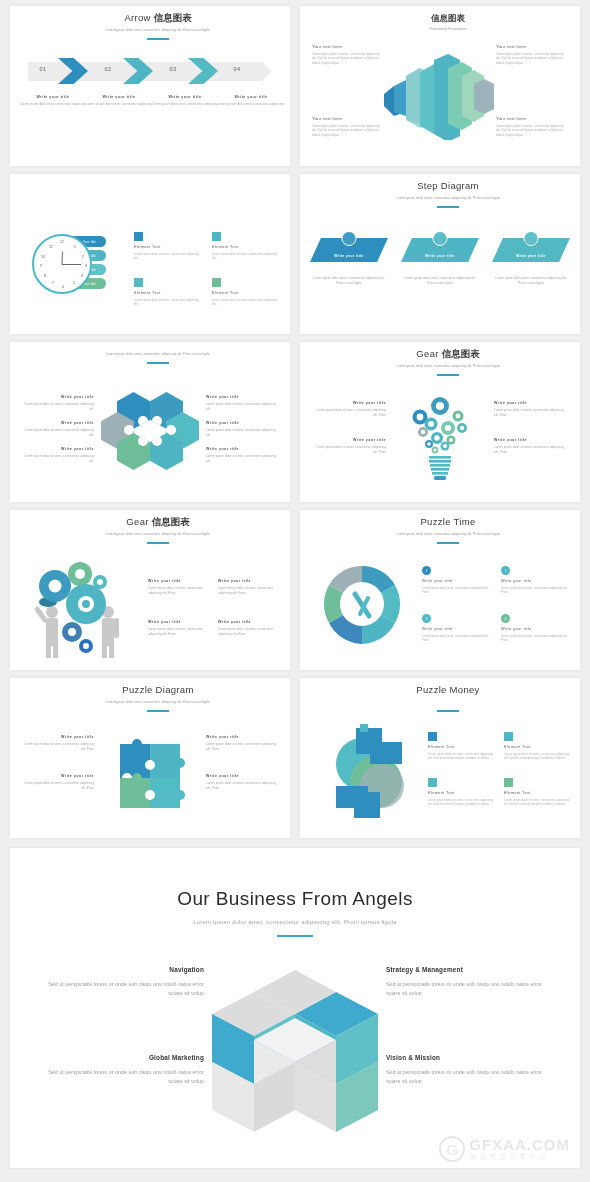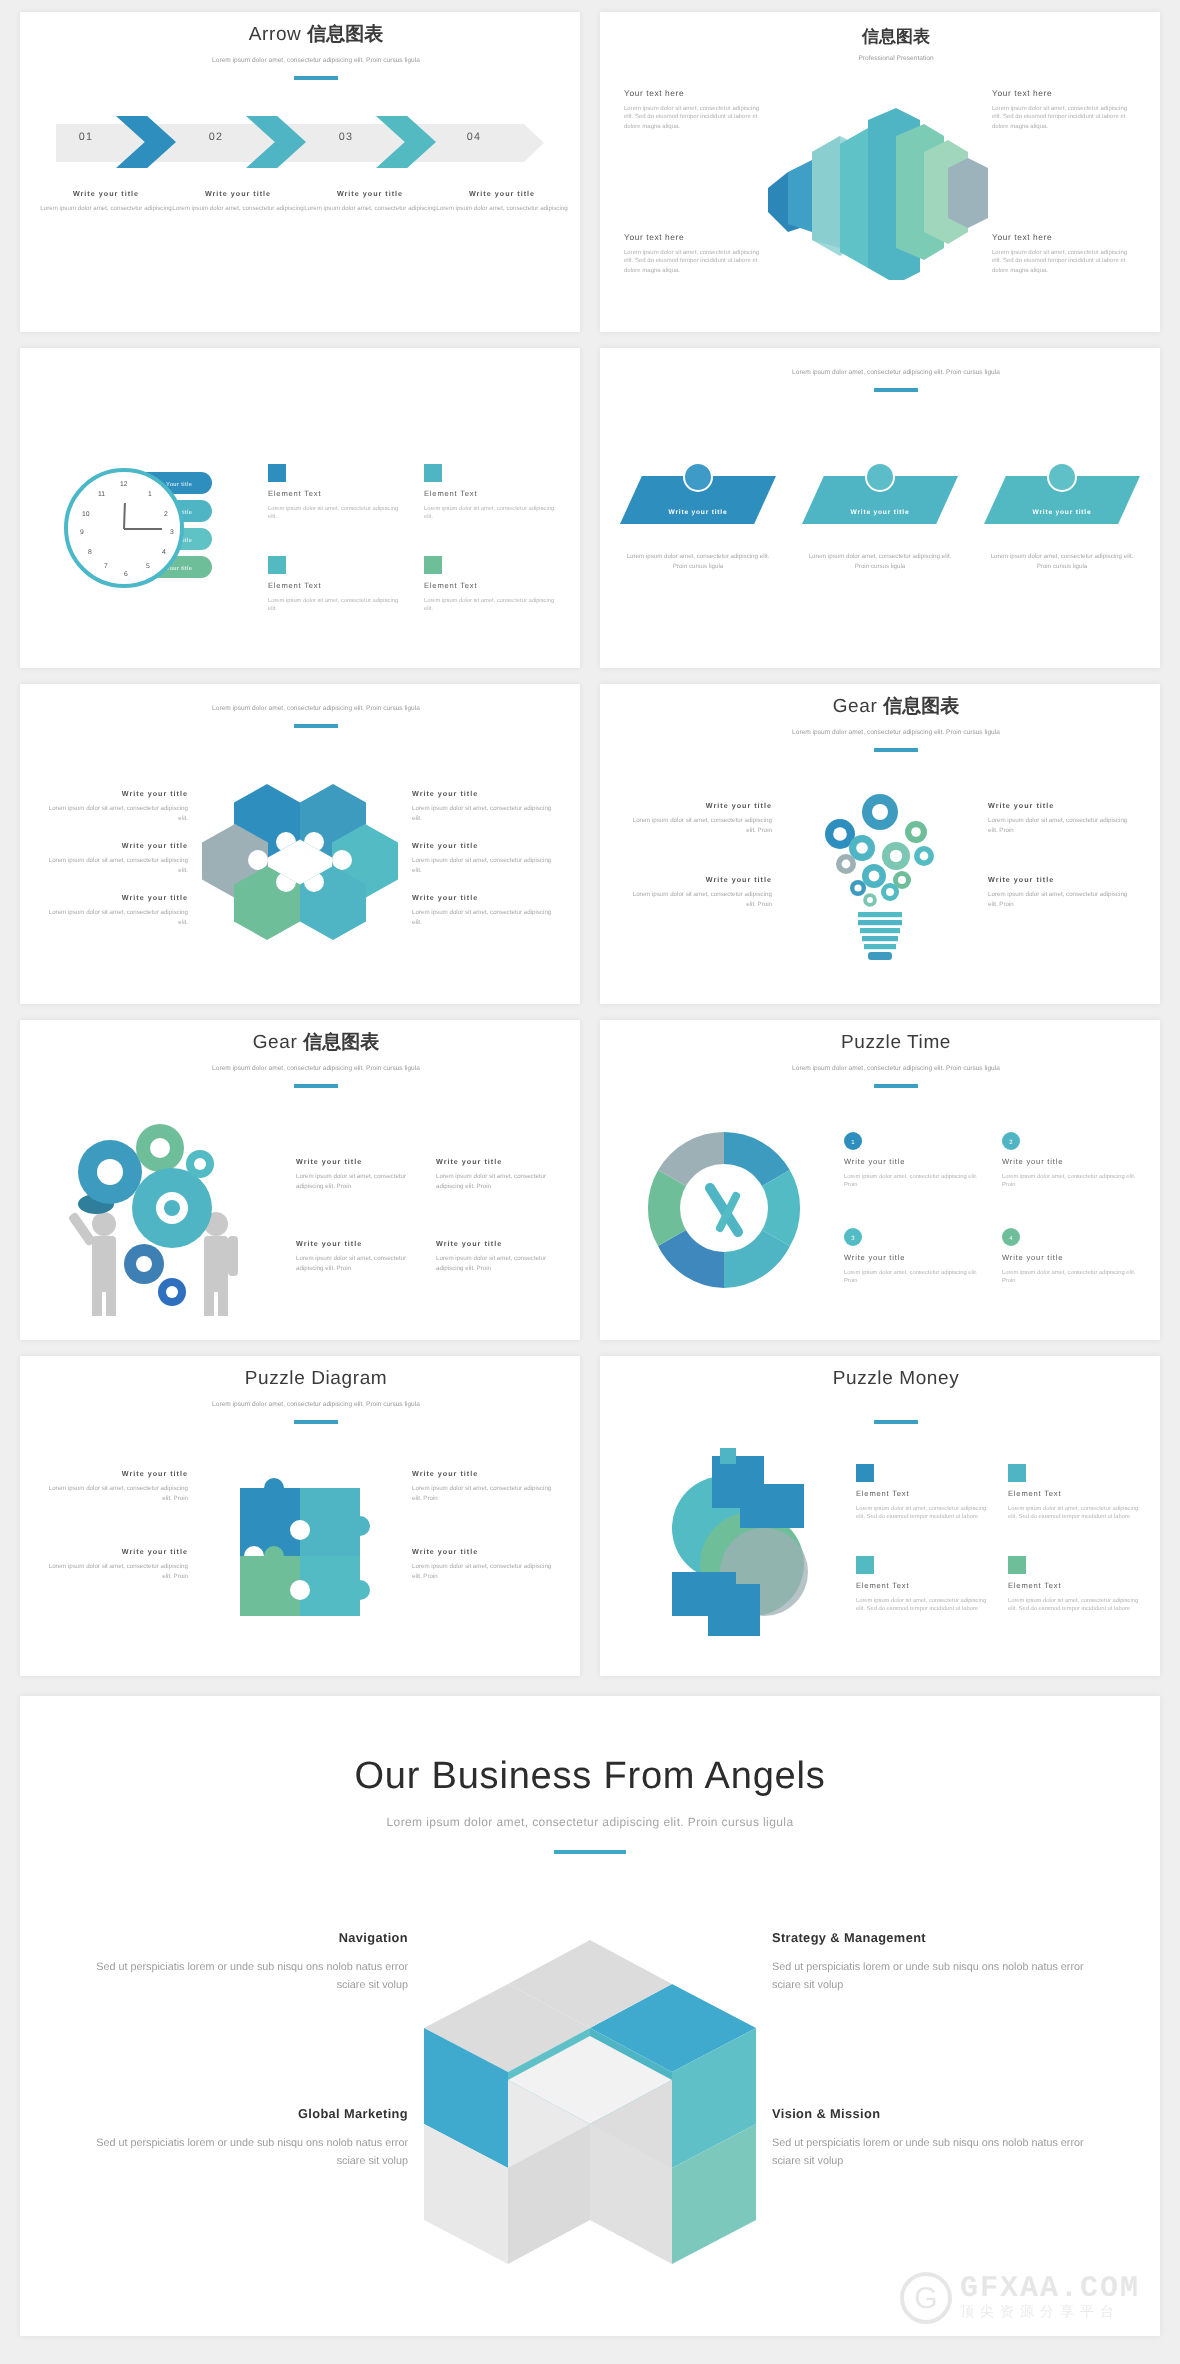--- a/index.html
+++ b/index.html
@@ -125,34 +125,34 @@
                     display:flex; align-items:center; justify-content:center; }
 
   
   .pm { position:absolute; left:26px; top:46px; width:86px; height:98px; }
   .s10-blocks { position:absolute; left:128px; top:54px; width:142px;
                display:grid; grid-template-columns:1fr 1fr; gap:18px 10px; }
 
   
   .big { width:570px; height:320px; background:#fff; margin-top:10px; position:relative;
          box-shadow:0 0 3px rgba(0,0,0,0.07); overflow:hidden; }
-  .big h1 { text-align:center; font-size:19px; font-weight:400; color:#2c2c2c; padding-top:30px; letter-spacing:.4px;}
+  .big h1 { text-align:center; font-size:19px; font-weight:400; color:#2c2c2c; padding-top:40px; letter-spacing:.4px;}
   .big .sub { text-align:center; font-size:6px; color:#a5a5a5; margin-top:9px; letter-spacing:.2px;}
   .big .rule { width:36px; height:2.4px; background:#3fa7c9; margin:10px auto 0; }
   .cube { position:absolute; left:50%; top:118px; transform:translateX(-50%); width:190px; height:176px; }
   .big .col { position:absolute; width:162px; }
   .big .col h3 { font-size:6.4px; font-weight:700; color:#333; letter-spacing:.2px; }
   .big .col p { font-size:5.4px; color:#9d9d9d; line-height:9px; margin-top:7px; }
   .big .colL { left:32px; text-align:right; }
   .big .colR { right:32px; text-align:left; }
 
   .wm { position:absolute; right:10px; bottom:6px; display:flex; align-items:center; gap:4px; opacity:.5;}
   .wm .g { width:26px; height:26px; border-radius:50%; border:2.5px solid #cfcfcf; position:relative;
            color:#cfcfcf; font-size:15px; display:flex; align-items:center; justify-content:center; }
-  .wm .txt .a { font-size:15px; color:#cfcfcf; letter-spacing:1px; font-weight:700; line-height:15px;font-family:Liberation Mono, monospace;}
+  .wm .txt .a { font-size:15px; color:#cfcfcf; letter-spacing:1px; font-weight:700; line-height:15px;}
   .wm .txt .b { font-size:7px; color:#d6d6d6; letter-spacing:3px; line-height:9px; }
 </style>
 </head>
 <body>
 
 <div class="page">
   <div class="grid">
 
     <div class="slide">
       <div class="hdr">
@@ -281,20 +281,21 @@
         <div class="eb">
             <div class="sq" style="background:#6FBE9A"></div>
           <div class="t">Element Text</div>
           <div class="d">Lorem ipsum dolor sit amet, consectetur adipiscing elit.</div>
           </div>
       </div>
     </div>
 
     <div class="slide">
       <div class="hdr">
+        <h2>Step Diagram</h2>
         <p>Lorem ipsum dolor amet, consectetur adipiscing elit. Proin cursus ligula</p>
         <div class="rule"></div>
       </div>
       <div class="steps">
         <div class="step">
           <div class="trap" style="background:#2E8FBE"></div>
           <div class="circ" style="background:#3E9BC8"></div>
           <div class="lbl">Write your title</div>
           </div>
         <div class="step">

